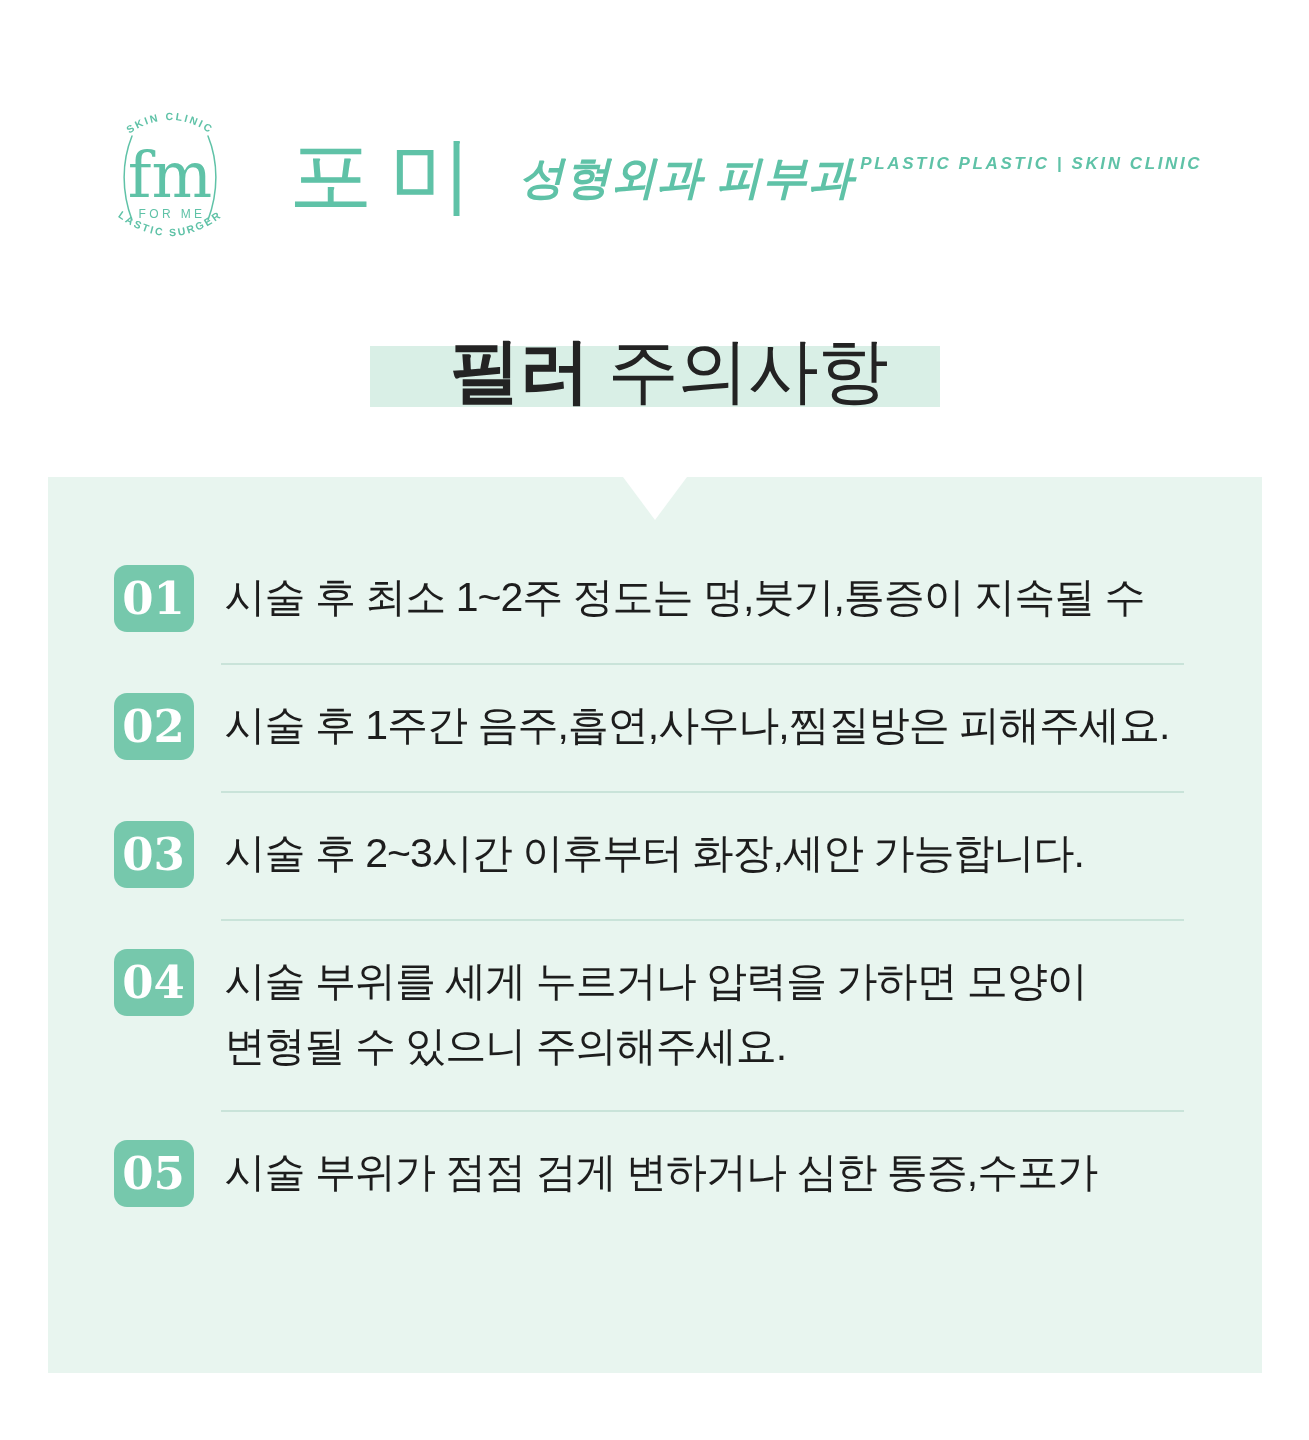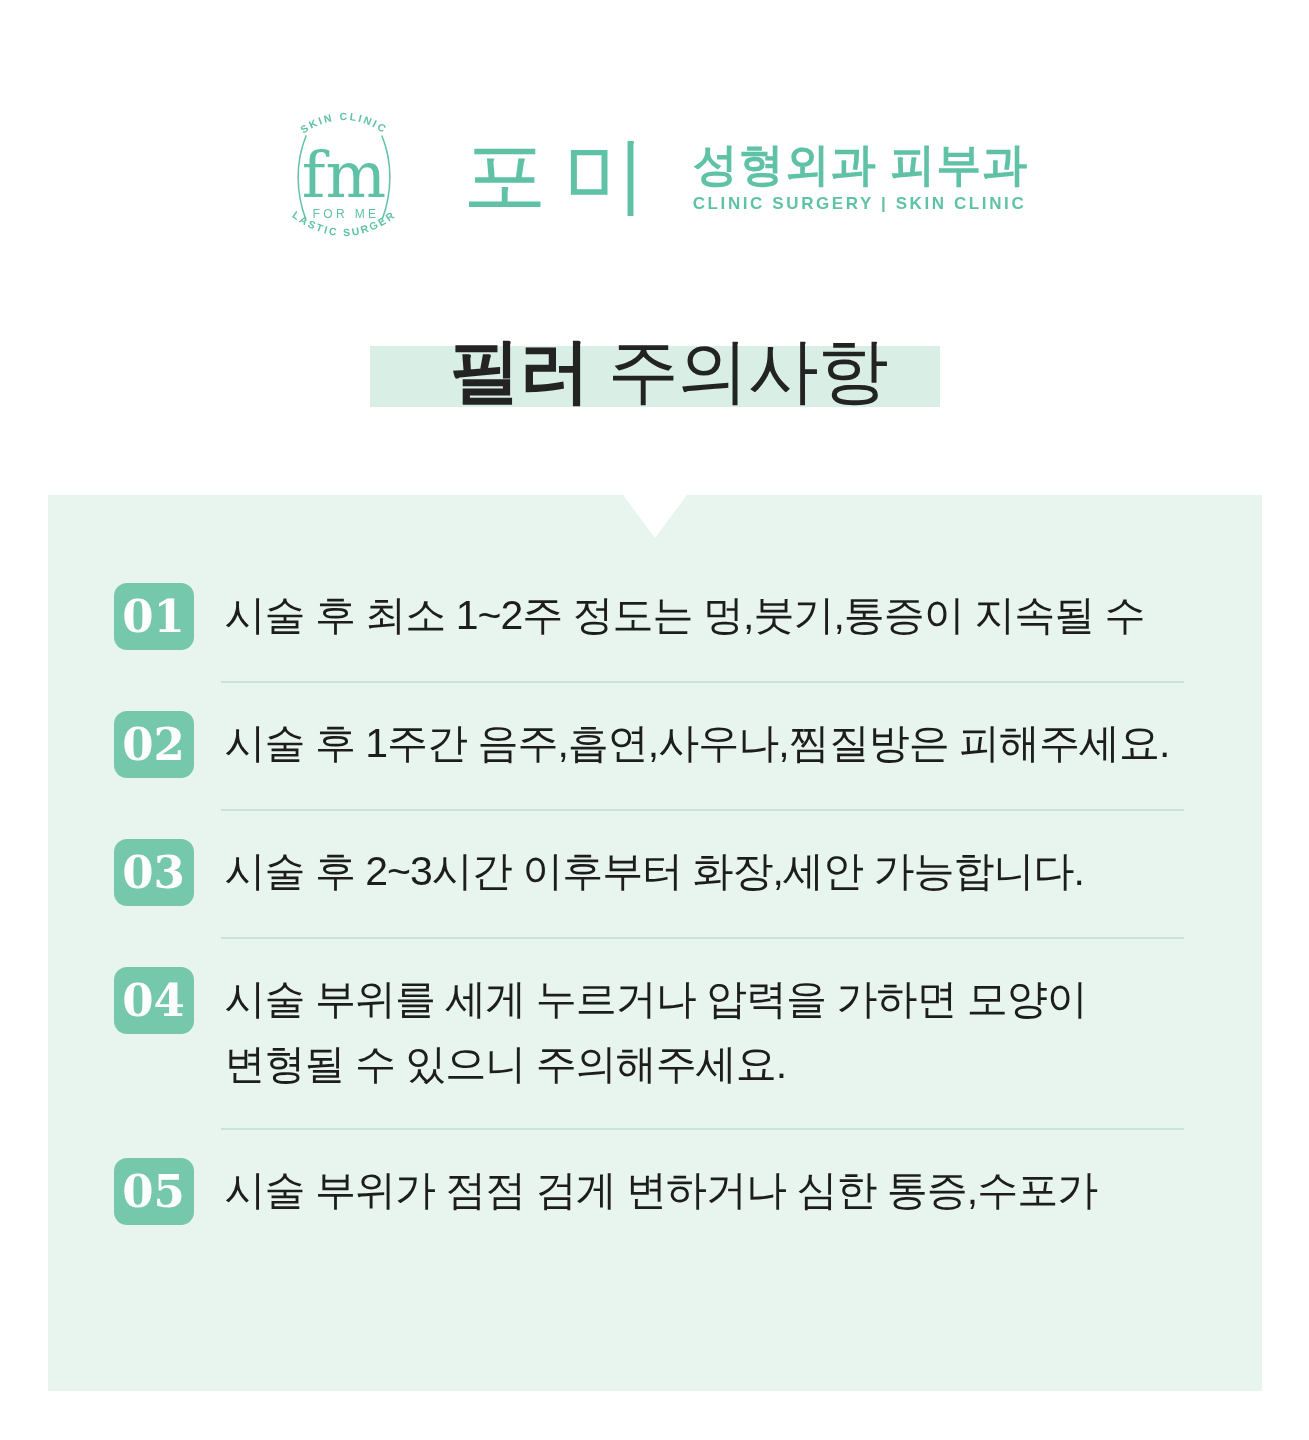--- a/index.html
+++ b/index.html
@@ -14,21 +14,21 @@
     display:flex; justify-content:center; align-items:center;
     margin-top:94px; gap:36px;
   }
   .emblem { width:126px; height:168px; display:block; }
   .wordmark { display:flex; align-items:center; gap:30px;margin-left:20px; }
   .name-kr {
     font-family:"DejaVu Serif", serif; color:#5fc2a7;
     font-size:84px; letter-spacing:16px; font-weight:500; line-height:1;
     padding-bottom:6px;
   }
-  .desc-col { display:flex; flex-direction:column; gap:6px; }
+  .desc-col { display:flex; flex-direction:row; gap:6px;font-style:italic; }
   .dept-kr {
     color:#5fc2a7; font-size:45px; font-weight:600; letter-spacing:1px; line-height:1.05;
   }
   .dept-en {
     color:#5fc2a7; font-size:17px; font-weight:700; letter-spacing:2.6px; line-height:1.2;
   }
 
   
   .title-wrap {
     position:relative; margin-top:66px; height:84px;
@@ -40,21 +40,21 @@
   }
   .title-text {
     position:relative; z-index:1; font-size:71px; line-height:1;
     color:#232323; letter-spacing:-1px; white-space:nowrap;
   }
   .title-em { font-weight:900;margin-left:28px; }
   .title-rest { font-weight:400; }
 
   
   .panel {
-    position:relative; width:1214px; height:896px; margin:83px auto 0 auto;
+    position:relative; width:1214px; height:896px; margin:65px auto 0 auto;
     background:#e8f5ef; padding-top:88px;
   }
   .notch {
     position:absolute; top:0; left:50%; transform:translateX(-50%);
     width:0; height:0;
     border-left:32px solid transparent;
     border-right:32px solid transparent;
     border-top:43px solid #ffffff;
   }
 
@@ -96,21 +96,21 @@
       <text x="65" y="124" font-family="Liberation Sans, sans-serif" font-size="12" font-weight="500" letter-spacing="3.4" fill="#5fc2a7" text-anchor="middle">FOR ME</text>
       <text font-family="Liberation Sans, sans-serif" font-size="10.5" font-weight="600" letter-spacing="2.2" fill="#5fc2a7" text-anchor="middle">
         <textPath href="#arcBottom" startOffset="50%">PLASTIC SURGERY</textPath>
       </text>
     </svg>
 
     <div class="wordmark">
       <div class="name-kr">포미</div>
       <div class="desc-col">
         <div class="dept-kr">성형외과 피부과</div>
-        <div class="dept-en">CLINIC SURGERY | SKIN CLINIC</div>
+        <div class="dept-en">PLASTIC PLASTIC | SKIN CLINIC</div>
       </div>
     </div>
   </div>
 
   <div class="title-wrap">
     <div class="title-highlight"></div>
     <div class="title-text">
       <span class="title-em">필러</span><span class="title-rest"> 주의사항</span>
     </div>
   </div>

